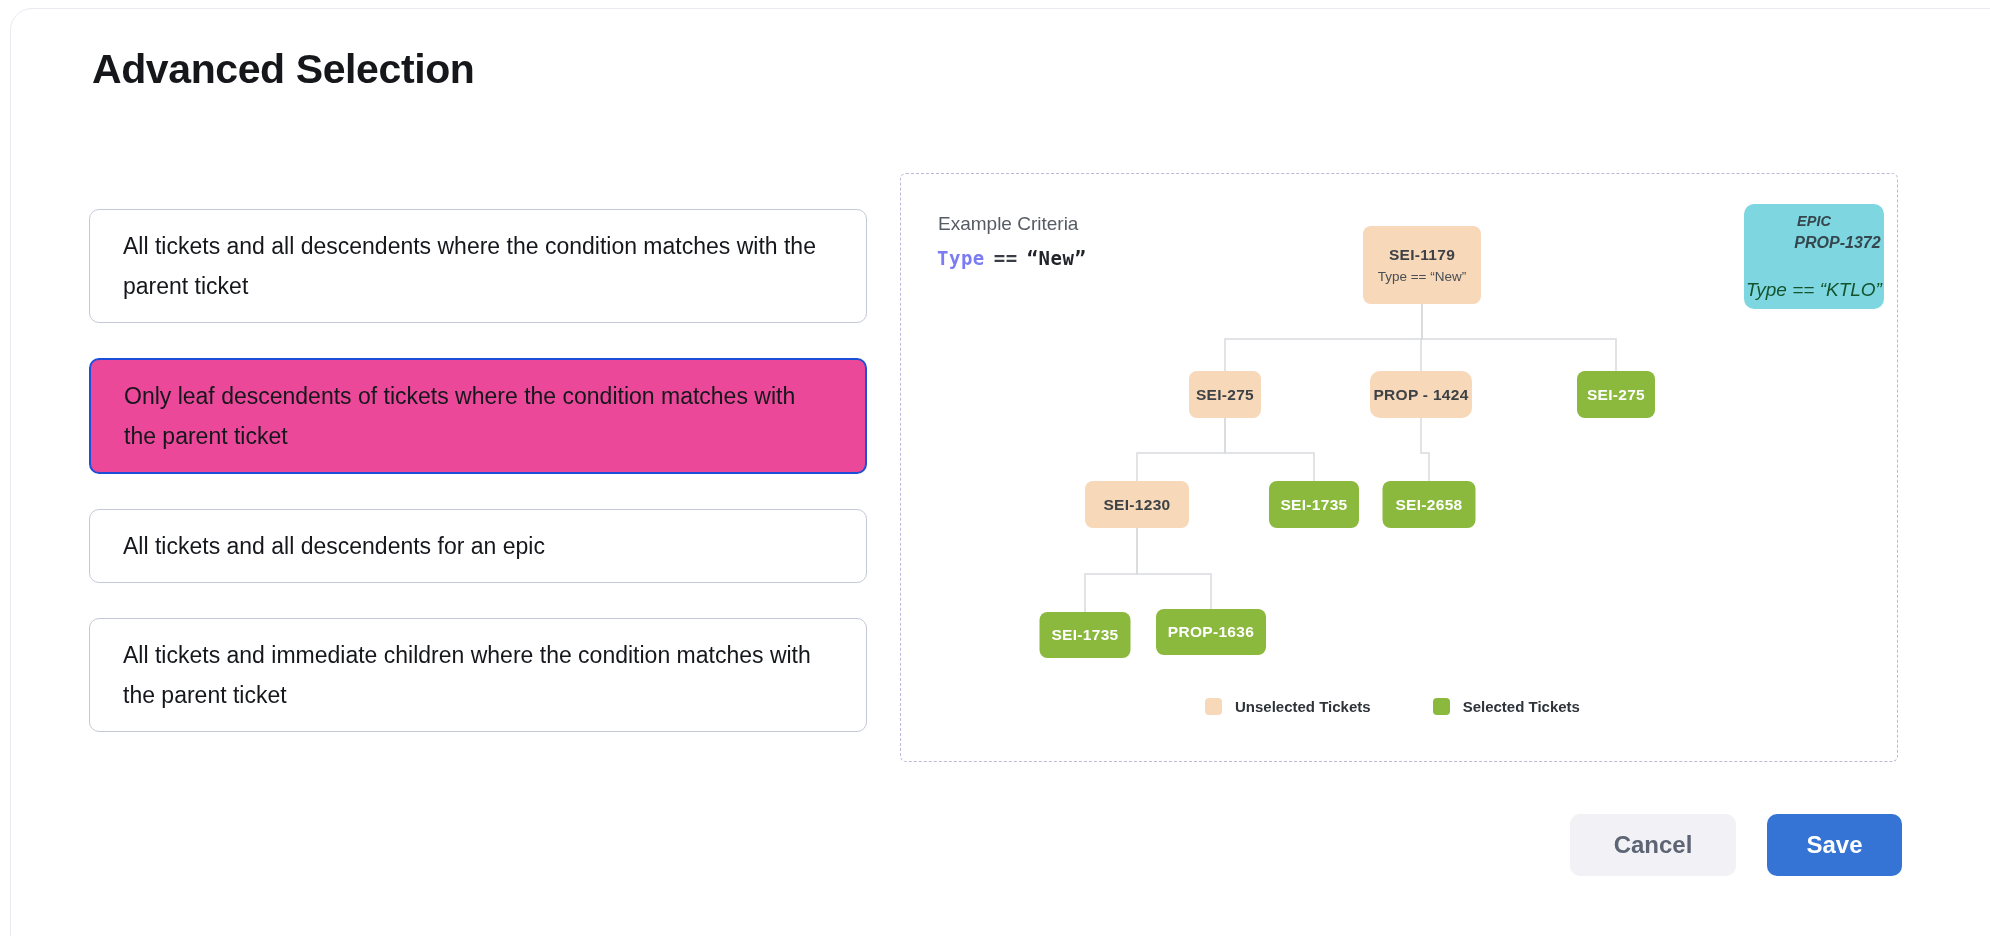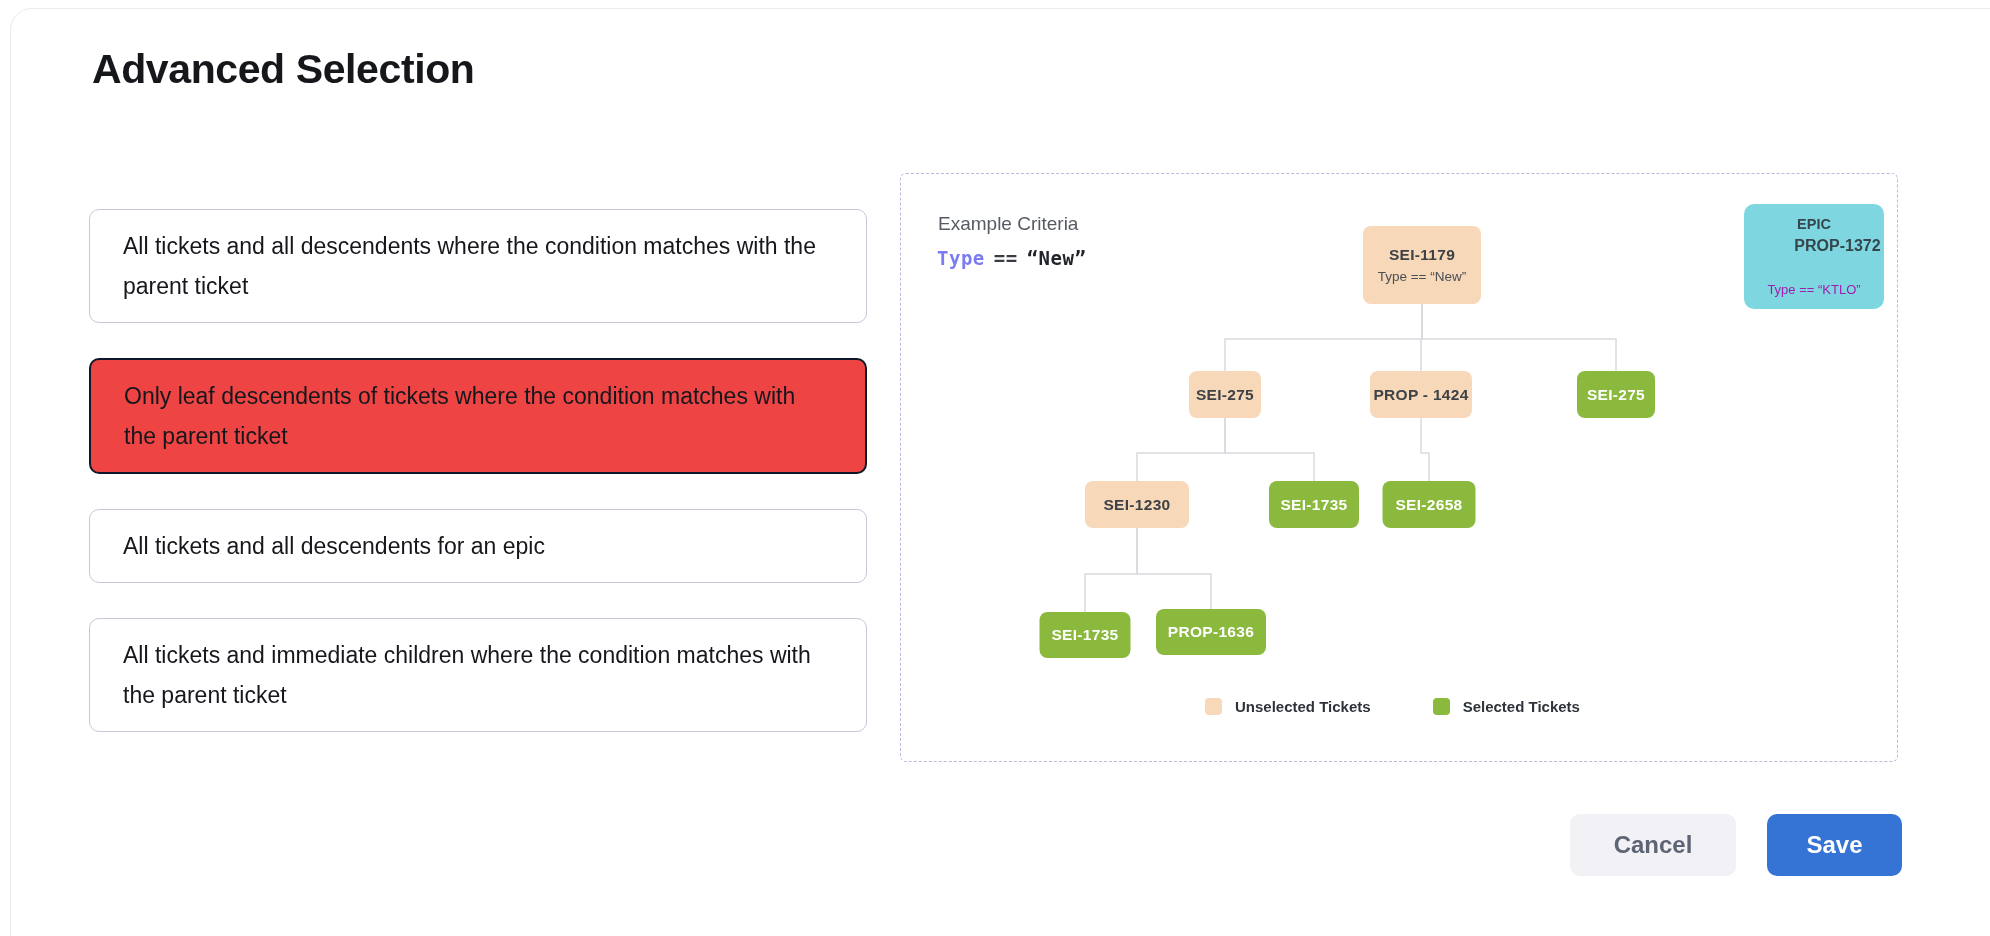--- a/index.html
+++ b/index.html
@@ -8,43 +8,43 @@
     font-family:"Liberation Sans",sans-serif;color:#16181d;
   }
   .frame{position:absolute;left:10px;top:8px;width:2050px;height:1000px;
     border:1px solid #eaeaf0;border-radius:22px;pointer-events:none;}
   .page-title{position:absolute;left:92px;top:46px;margin:0;font-size:41px;font-weight:800;
     letter-spacing:-0.4px;color:#15171b;}
   
   .options{position:absolute;left:89px;top:209px;width:778px;display:flex;flex-direction:column;gap:35px;}
   .option{box-sizing:border-box;border:1.5px solid #c5c8d6;border-radius:10px;background:#fff;
     padding:16px 33px;font-size:23px;line-height:40px;color:#15171c;cursor:pointer;}
-  .option.selected{border:2px solid #0f172a;background:#ef4444;}
+  .option.selected{border:2px solid #1d4ed8;background:#ec4899;}
   
   .panel{position:absolute;left:900px;top:173px;width:998px;height:589px;box-sizing:border-box;
     border:1.5px dashed #b9badb;border-radius:6px;}
   .criteria-label{position:absolute;left:37px;top:39px;font-size:19px;color:#565b64;}
   .criteria-code{position:absolute;left:36px;top:73px;font-family:"DejaVu Sans Mono",monospace;
     font-size:19px;letter-spacing:0.5px;}
   .criteria-code .kw{color:#7b7bf2;font-weight:600;}
   .criteria-code .op{color:#3a3d45;font-weight:700;margin:0 9px;}
   .criteria-code .val{color:#22242a;font-weight:700;}
   svg.edges{position:absolute;left:0;top:0;}
   .node{position:absolute;transform:translateX(-50%);box-sizing:border-box;border-radius:8px;
     display:flex;flex-direction:column;align-items:center;justify-content:center;}
   .node.unselected{background:#f7d8b8;}
   .node.selected{background:#8ab93d;}
   .node .nl{font-weight:700;font-size:15.5px;letter-spacing:0.3px;color:#3e4247;}
   .node.selected .nl{color:#ffffff;}
   .node .ns{font-size:13.5px;margin-top:5px;color:#4a4e55;}
   .epic-card{position:absolute;left:843px;top:30px;width:140px;height:105px;background:#7ed7e0;
-    border-radius:10px;display:flex;flex-direction:column;align-items:center;justify-content:center;gap:5px;}
+    border-radius:10px;display:flex;flex-direction:column;align-items:center;justify-content:center;gap:5px;font-style:italic;}
   .epic-card .e1{font-weight:700;font-size:14.5px;color:#35474d;}
   .epic-card .e2{font-weight:700;font-size:16px;color:#35474d;padding-left:47px;}
-  .epic-card .e3{font-size:13px;color:#a21caf;margin-top:22px;}
+  .epic-card .e3{font-size:19px;color:#14532d;margin-top:22px;}
   .legend{position:absolute;left:304px;top:524px;display:flex;gap:62px;}
   .legend-item{display:flex;align-items:flex-start;gap:13px;font-size:15px;font-weight:700;color:#2f343a;}
   .swatch{width:17px;height:17px;border-radius:4px;}
   
   .footer{position:absolute;top:814px;right:88px;display:flex;gap:31px;}
   .btn{height:62px;border:none;border-radius:10px;font-size:24px;font-weight:700;
     font-family:"Liberation Sans",sans-serif;cursor:pointer;padding:0 28px;}
   .btn.cancel{min-width:166px;background:#f1f1f6;color:#5d6574;}
   .btn.save{min-width:135px;background:#3574d4;color:#ffffff;}
 </style>
@@ -80,21 +80,21 @@
     </svg>
 
   <div id="tree">
       <div class="node unselected" style="left: 521px; top: 52px; width: 118px; height: 78px;">
         <span class="nl">SEI-1179</span>
         <span class="ns">Type == “New”</span>
       </div>
       <div class="node unselected" style="left: 324px; top: 197px; width: 72px; height: 47px;">
         <span class="nl">SEI-275</span>
       </div>
-      <div class="node unselected" style="left: 520px; top: 197px; width: 102px; height: 47px;">
+      <div class="node unselected" style="left: 520px; top: 197px; width: 102px; height: 47px; border-radius: 10px;">
         <span class="nl">PROP - 1424</span>
       </div>
       <div class="node selected" style="left: 715px; top: 197px; width: 78px; height: 47px;">
         <span class="nl">SEI-275</span>
       </div>
       <div class="node unselected" style="left: 236px; top: 307px; width: 104px; height: 47px;">
         <span class="nl">SEI-1230</span>
       </div>
       <div class="node selected" style="left: 413px; top: 307px; width: 90px; height: 47px;">
         <span class="nl">SEI-1735</span>

